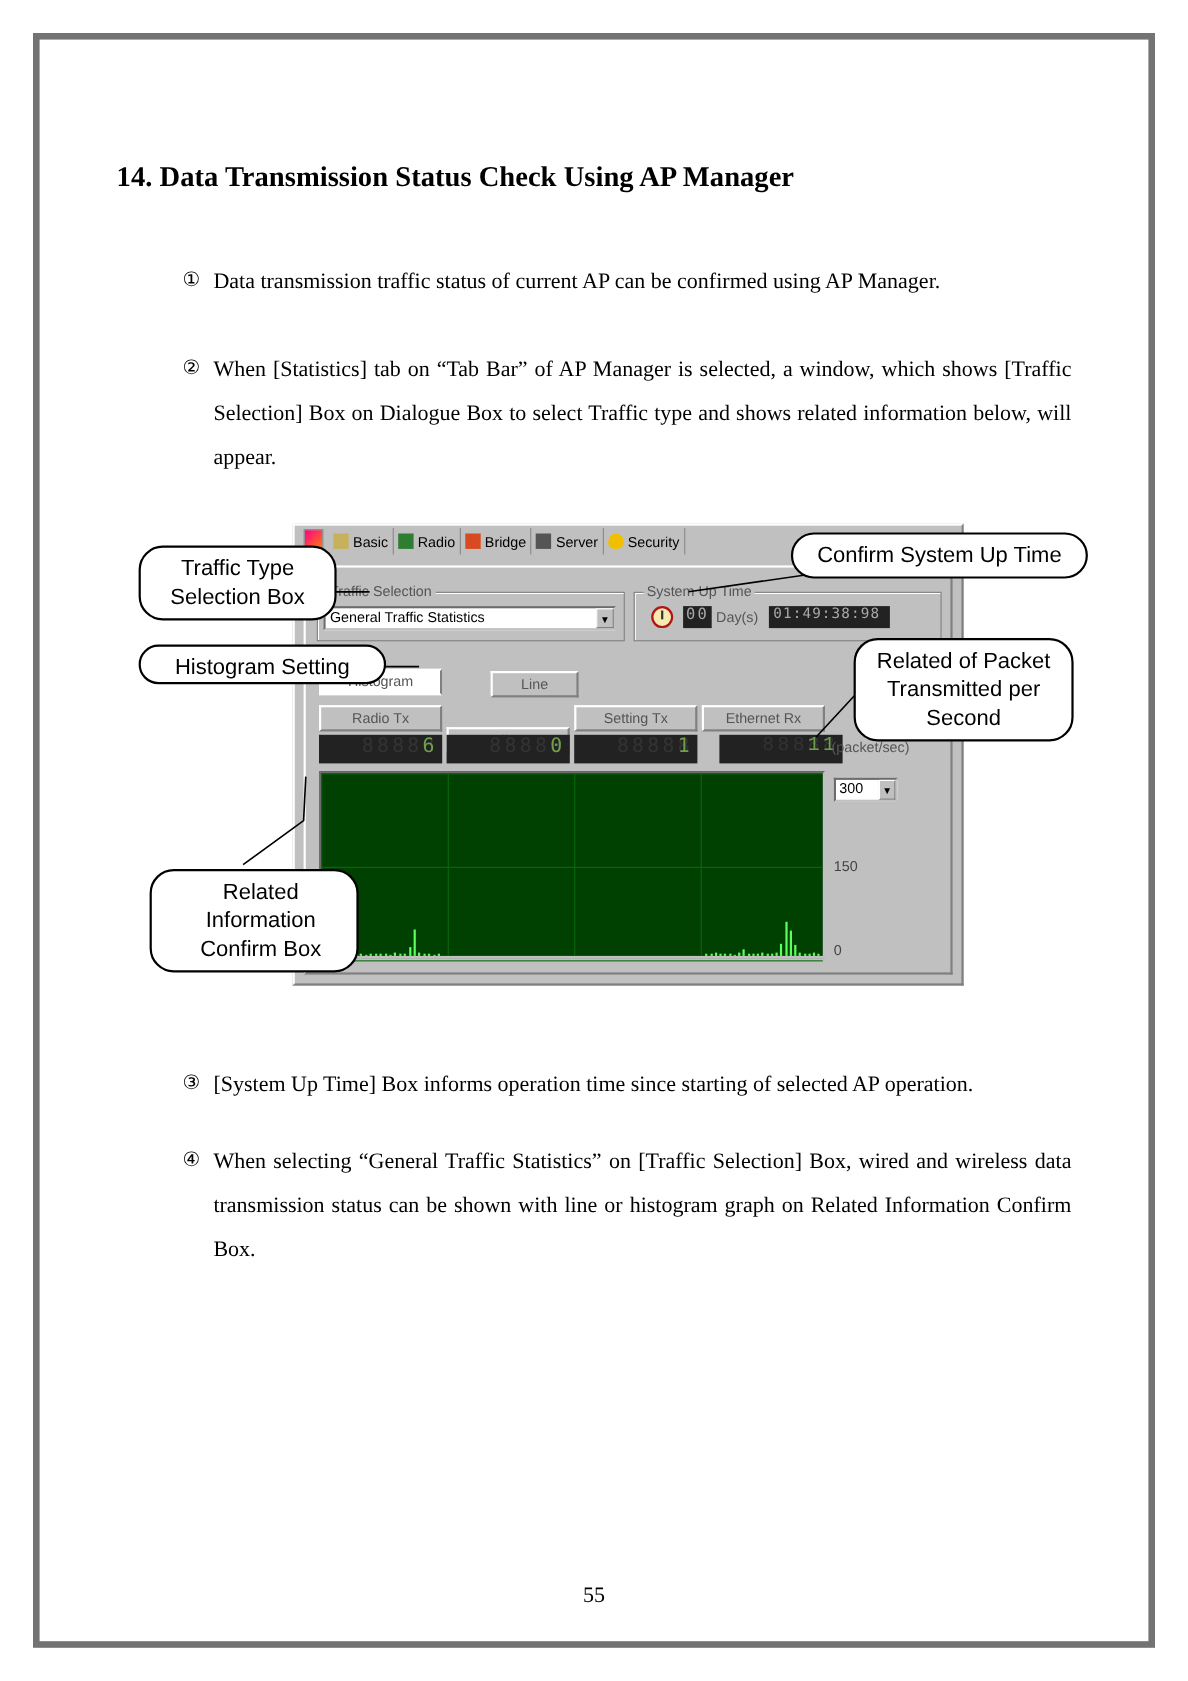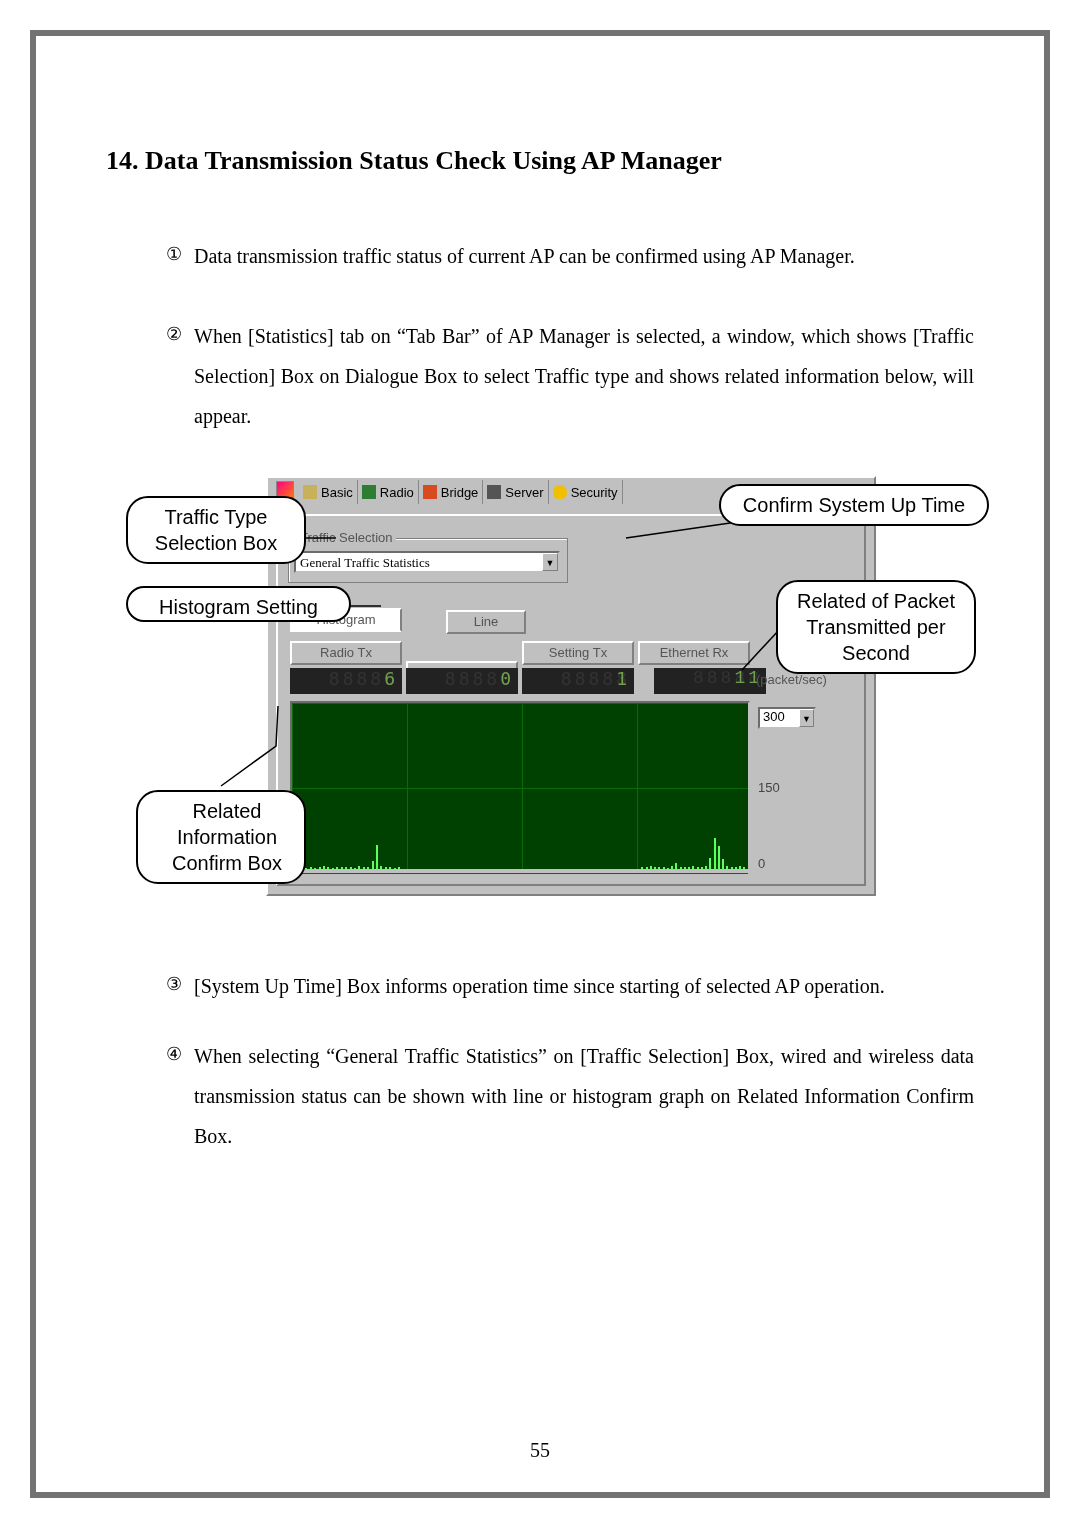--- a/index.html
+++ b/index.html
@@ -117,23 +117,23 @@
   #uptime-box  { left: 298px; top: 22px; width: 280px; height: 45px; }
   .dropdown {
     position: absolute;
     left: 5px;
     top: 12px;
     width: 266px;
     height: 22px;
     background: #fff;
     border: 2px inset #c0c0c0;
     font-size: 13px;
-    font-family: Liberation Serif, serif;
+    font-family: Liberation Sans, sans-serif;
     display: flex;
-    align-items: flex-end;
+    align-items: flex-start;
     padding-left: 4px;
   }
   .dropdown .arrow {
     position: absolute;
     right: 0;
     top: 0;
     width: 16px;
     height: 18px;
     background: #c0c0c0;
     border: 1px solid #fff;
@@ -295,21 +295,21 @@
     font-family: Arial, sans-serif;
     font-size: 20px;
     text-align: center;
     line-height: 1.3;
     z-index: 10;
   }
   #co-traffic  { left: 20px; top: 20px; width: 180px; }
   #co-hist     { left: 20px; top: 110px; width: 225px; height: 36px; }
   #co-uptime   { left: 613px; top: 8px; width: 270px; }
   #co-packet   { left: 670px; top: 104px; width: 200px; }
-  #co-related  { left: 30px; top: 314px; width: 170px; padding-left: 26px; }
+  #co-related  { left: 30px; top: 314px; width: 190px; padding-left: 26px; }
   .page-num {
     position: absolute;
     bottom: 30px;
     left: 0;
     right: 0;
     text-align: center;
     font-size: 20px;
   }
 </style>
 </head>
@@ -372,20 +372,27 @@
 
       <div class="raised-panel">
         <div id="traffic-box" class="groupbox">
           <div class="gb-title">Traffic Selection</div>
           <div class="dropdown">
             <span>General Traffic Statistics</span>
             <span class="arrow">▼</span>
           </div>
         </div>
 
+        <div id="uptime-box" class="groupbox">
+          <div class="gb-title">System Up Time</div>
+          <div class="clock-ico"></div>
+          <div class="lcd-days">00</div>
+          <div class="days-text">Day(s)</div>
+          <div class="lcd-time">01:49:38:98</div>
+        </div>
 
         <div id="histogram-tab" class="tab-btn">Histogram</div>
         <div id="line-tab" class="tab-btn">Line</div>
 
         <div id="col1" class="col-btn">Radio Tx</div>
         <div id="col2" class="col-btn">Radio Rx</div>
         <div id="col3" class="col-btn">Setting Tx</div>
         <div id="col4" class="col-btn">Ethernet Rx</div>
 
         <div id="ctr1" class="lcd-counter"><span>6</span></div>

